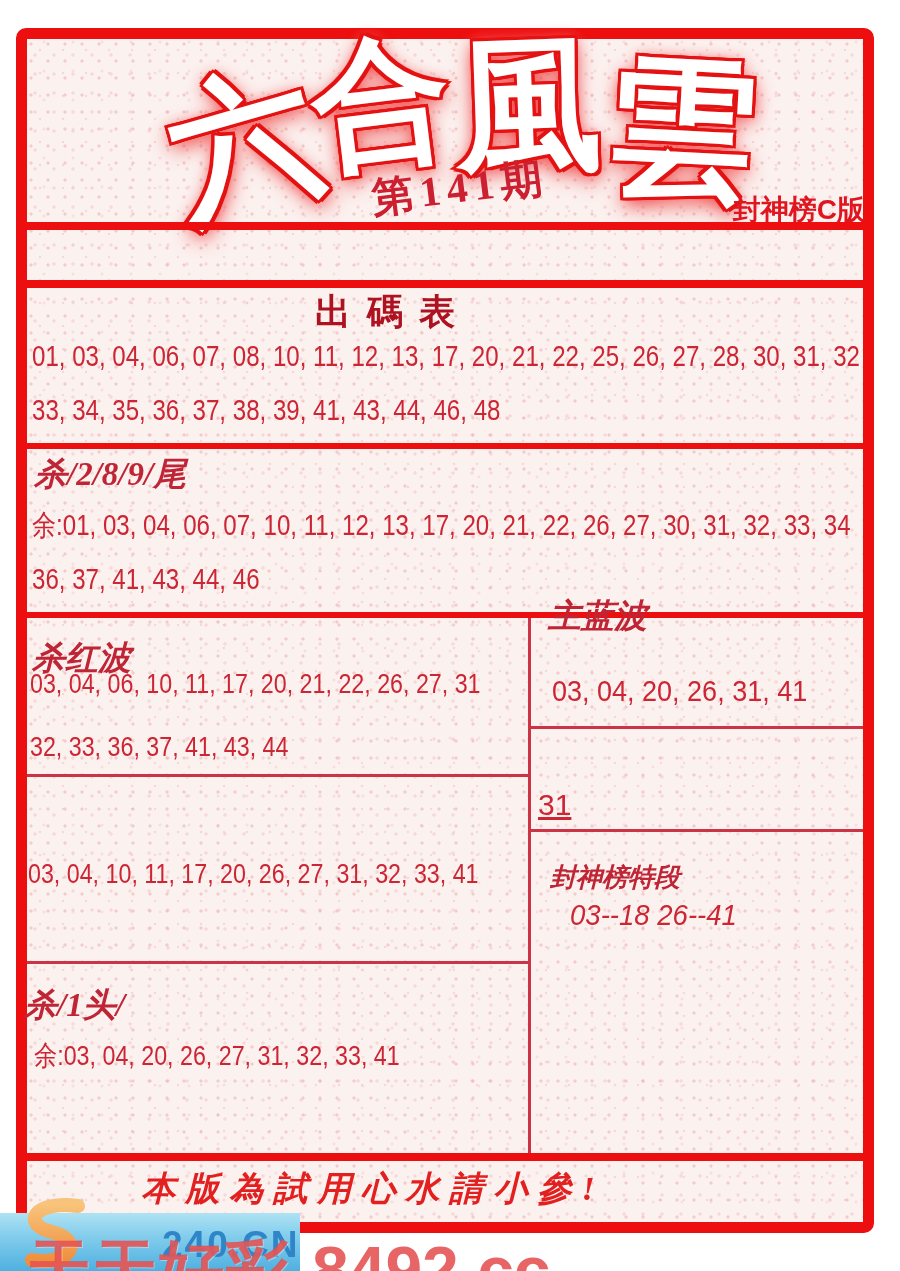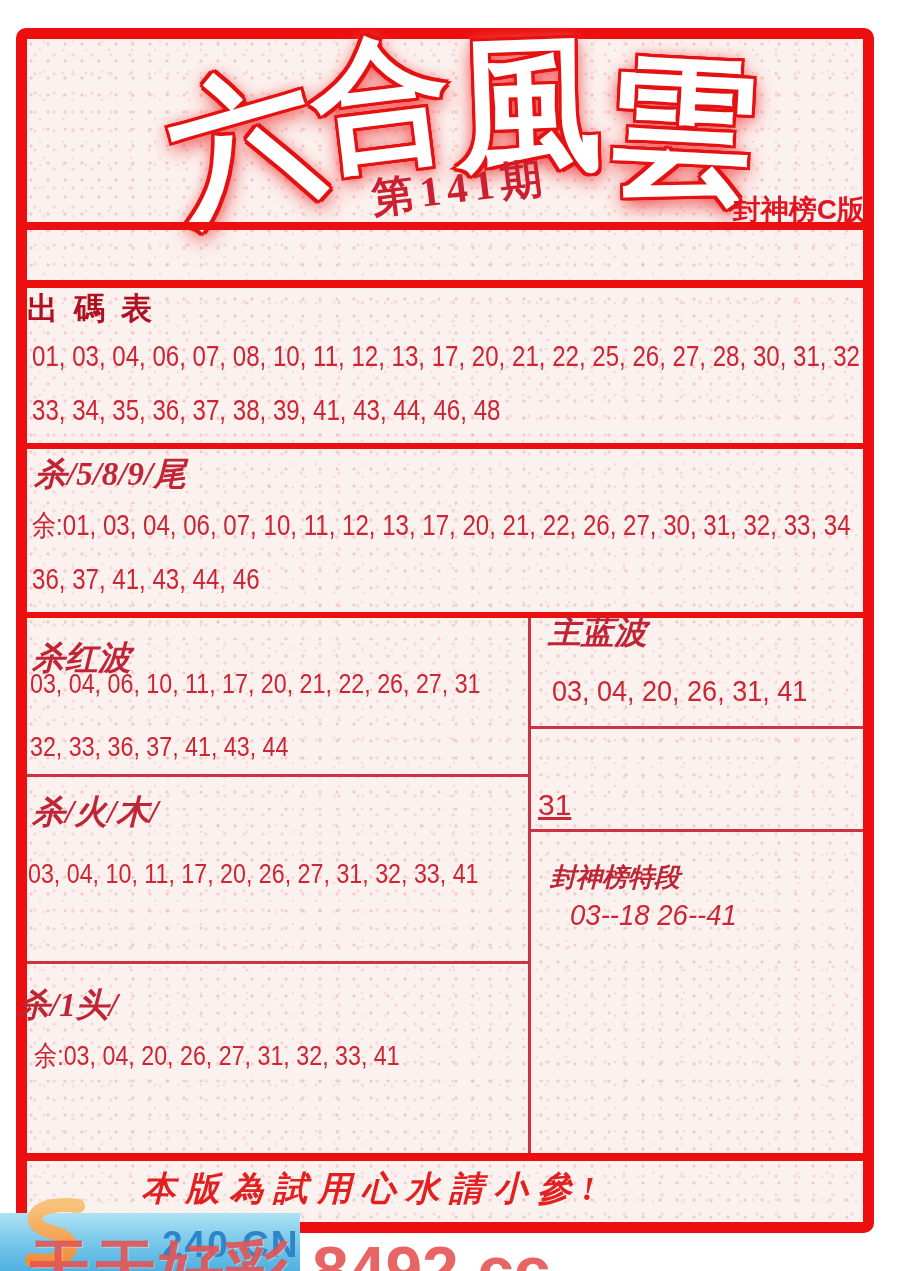--- a/index.html
+++ b/index.html
@@ -52,22 +52,22 @@
   .thin { position:absolute; background:#cc3344; z-index:2; }
   .vdiv  { left:528px; top:618px; width:3px; height:535px; }
   .ldiv1 { left:27px; top:774px; width:501px; height:3px; }
   .ldiv2 { left:27px; top:961px; width:501px; height:3px; }
   .rdiv1 { left:531px; top:726px; width:332px; height:3px; }
   .rdiv2 { left:531px; top:829px; width:332px; height:3px; }
 
   .tips { position:absolute; left:30px; top:234px; width:842px; font-size:29px;
     color:#ea6a6a; letter-spacing:0.5px; z-index:2; white-space:nowrap; }
 
-  .chuma-title { position:absolute; left:27px; top:288px; width:732px; text-align:left;
-    font-family:"Liberation Serif", serif; font-weight:bold; font-size:31px;
+  .chuma-title { position:absolute; left:27px; top:288px; width:732px; text-align:center;
+    font-family:"Liberation Serif", serif; font-weight:bold; font-size:36px;
     letter-spacing:16px; color:#ae1120; z-index:2; }
 
   .nums { position:absolute; font-size:29px; color:#cc2534; white-space:nowrap;
     transform:scaleX(.83); transform-origin:left center; z-index:2; }
   .chuma1 { left:32px; top:340px; }
   .chuma2 { left:32px; top:394px; }
   .shawei1 { left:32px; top:506px; }
   .shawei2 { left:32px; top:563px; }
   .hongbo1 { left:30px; top:668px; font-size:28px; }
   .hongbo2 { left:30px; top:731px; font-size:28px; }
@@ -75,22 +75,22 @@
   .yitou1  { left:34px; top:1037px; font-size:28px; }
   .lanbo1  { left:552px; top:674px; font-size:30px; transform:scaleX(.9); }
   .cell31  { left:538px; top:788px; font-size:30px; transform:none;text-decoration:underline; }
   .teduan-v{ left:570px; top:899px; font-size:29px; font-style:italic; transform:scaleX(.95); }
 
   .sec-h { position:absolute; font-family:"Liberation Serif", serif; font-weight:bold;
     font-style:italic; font-size:33px; color:#c02536; z-index:2; white-space:nowrap; }
   .shawei-h { left:34px; top:452px; }
   .hongbo-h { left:32px; top:622px;margin-top:14px; }
   .huomu-h  { left:32px; top:790px; }
-  .yitou-h  { left:17px; top:983px;font-style:italic; }
-  .lanbo-h  { left:548px; top:610px; }
+  .yitou-h  { left:24px; top:983px;font-style:italic; }
+  .lanbo-h  { left:548px; top:594px; }
   .teduan-h { left:550px; top:860px; font-size:26px; }
 
   .footer-note { position:absolute; left:27px; top:1166px; width:692px; text-align:center;
     font-family:"Liberation Serif", serif; font-weight:bold; font-style:italic;
     font-size:34px; letter-spacing:10px; color:#e32020; z-index:2; }
 
   
   .wm-bar { position:absolute; left:0; top:1213px; width:300px; height:58px;
     background:linear-gradient(180deg,#aee2f3 0%, #83cdec 40%, #4fb0e0 100%); z-index:6; }
   .ribbon { position:absolute; left:6px; top:1198px; z-index:7; }
@@ -120,33 +120,32 @@
 
 
   <div class="hdiv d2"></div>
 
   <div class="chuma-title">出碼表</div>
   <div class="nums chuma1">01, 03, 04, 06, 07, 08, 10, 11, 12, 13, 17, 20, 21, 22, 25, 26, 27, 28, 30, 31, 32</div>
   <div class="nums chuma2">33, 34, 35, 36, 37, 38, 39, 41, 43, 44, 46, 48</div>
 
   <div class="hdiv d3"></div>
 
-  <div class="sec-h shawei-h">杀/5/8/9/尾</div>
+  <div class="sec-h shawei-h">杀/2/8/9/尾</div>
   <div class="nums shawei1">余:01, 03, 04, 06, 07, 10, 11, 12, 13, 17, 20, 21, 22, 26, 27, 30, 31, 32, 33, 34</div>
   <div class="nums shawei2">36, 37, 41, 43, 44, 46</div>
 
   <div class="hdiv d4"></div>
   <div class="thin vdiv"></div>
 
   <div class="sec-h hongbo-h">杀红波</div>
   <div class="nums hongbo1">03, 04, 06, 10, 11, 17, 20, 21, 22, 26, 27, 31</div>
   <div class="nums hongbo2">32, 33, 36, 37, 41, 43, 44</div>
   <div class="thin ldiv1"></div>
 
-  <div class="sec-h huomu-h">杀/火/木/</div>
   <div class="nums huomu1">03, 04, 10, 11, 17, 20, 26, 27, 31, 32, 33, 41</div>
   <div class="thin ldiv2"></div>
 
   <div class="sec-h yitou-h">杀/1头/</div>
   <div class="nums yitou1">余:03, 04, 20, 26, 27, 31, 32, 33, 41</div>
 
   <div class="sec-h lanbo-h">主蓝波</div>
   <div class="nums lanbo1">03, 04, 20, 26, 31, 41</div>
   <div class="thin rdiv1"></div>
 

